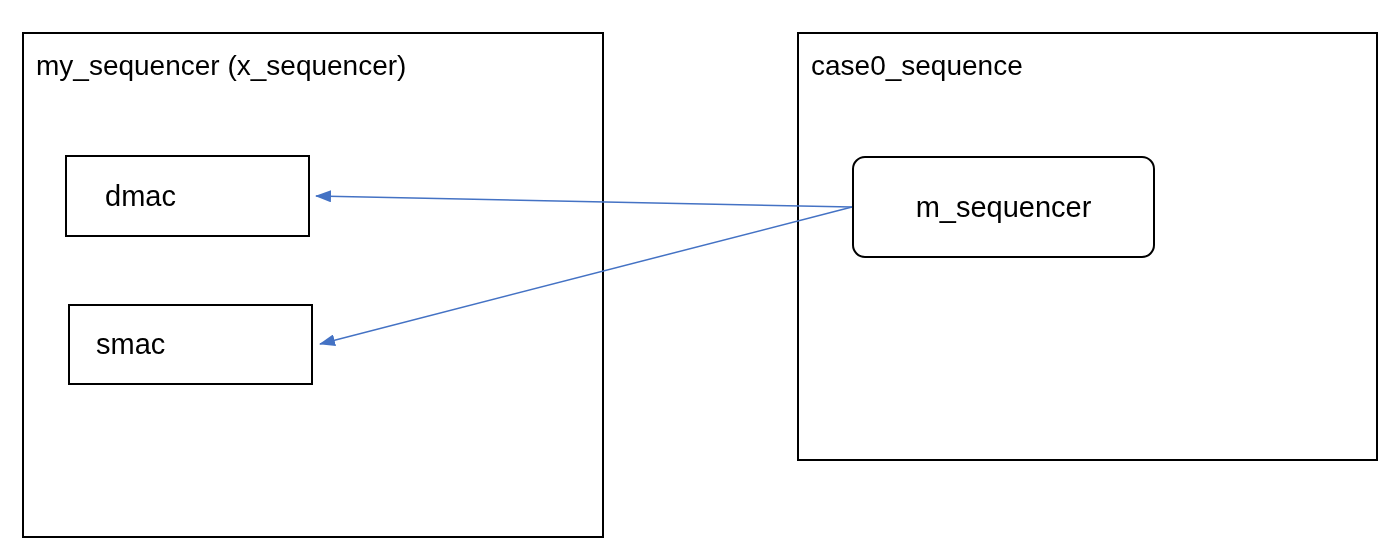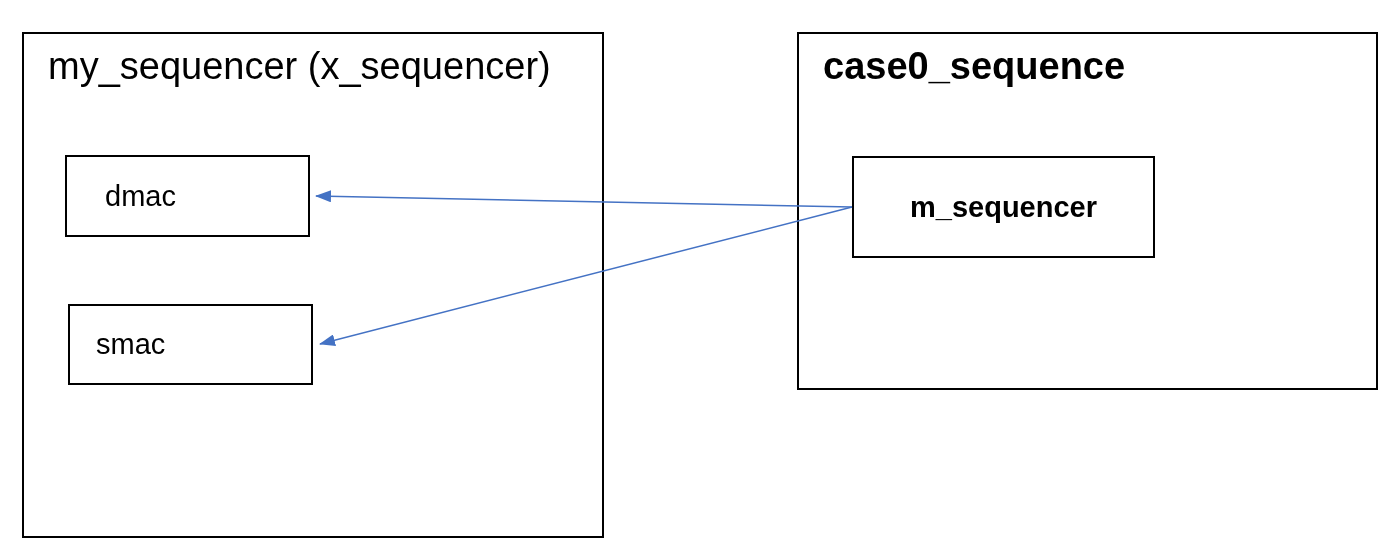--- a/index.html
+++ b/index.html
@@ -12,49 +12,49 @@
     color: #000000;
     overflow: hidden;
   }
   .panel {
     position: absolute;
     border: 2px solid #000000;
     box-sizing: border-box;
     background: transparent;
   }
   .panel-left  { left: 22px;  top: 32px; width: 582px; height: 506px; }
-  .panel-right { left: 797px; top: 32px; width: 581px; height: 358px; font-weight: bold; }
+  .panel-right { left: 797px; top: 32px; width: 581px; height: 429px; }
   .panel-title {
     position: absolute;
     left: 12px;
     top: 16px;
-    font-size: 38px;
+    font-size: 28px;
     line-height: 32px;
     white-space: nowrap;
-    margin-left: 12px;
   }
   .node {
     position: absolute;
     border: 2px solid #000000;
     box-sizing: border-box;
     background: #ffffff;
     display: flex;
     align-items: center;
     font-size: 29px;
     white-space: nowrap;
   }
   .node-dmac { left: 41px; top: 121px; width: 245px; height: 82px; padding-left: 38px; }
   .node-smac { left: 44px; top: 270px; width: 245px; height: 81px; padding-left: 26px; }
   .node-mseq {
     left: 53px; top: 122px; width: 303px; height: 102px;
     flex-direction: column;
     justify-content: center;
     align-items: center;
     line-height: 41px;
     text-align: center;
+    border-radius: 13px;
   }
   .arrows-overlay {
     position: absolute;
     left: 0; top: 0;
     width: 1398px; height: 556px;
     pointer-events: none;
   }
   .watermark {
     position: absolute;
     top: 528px;

